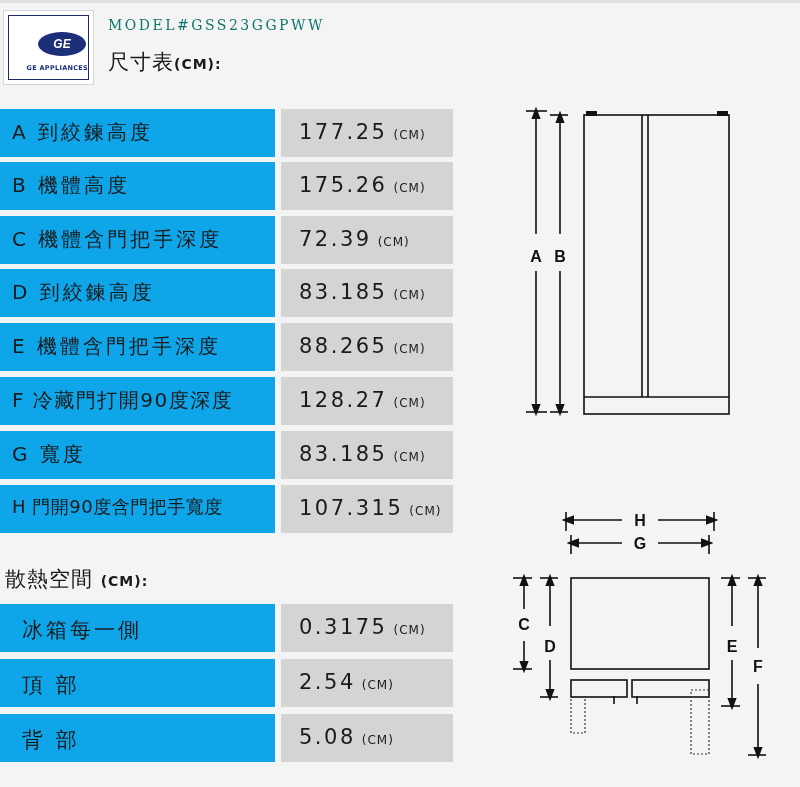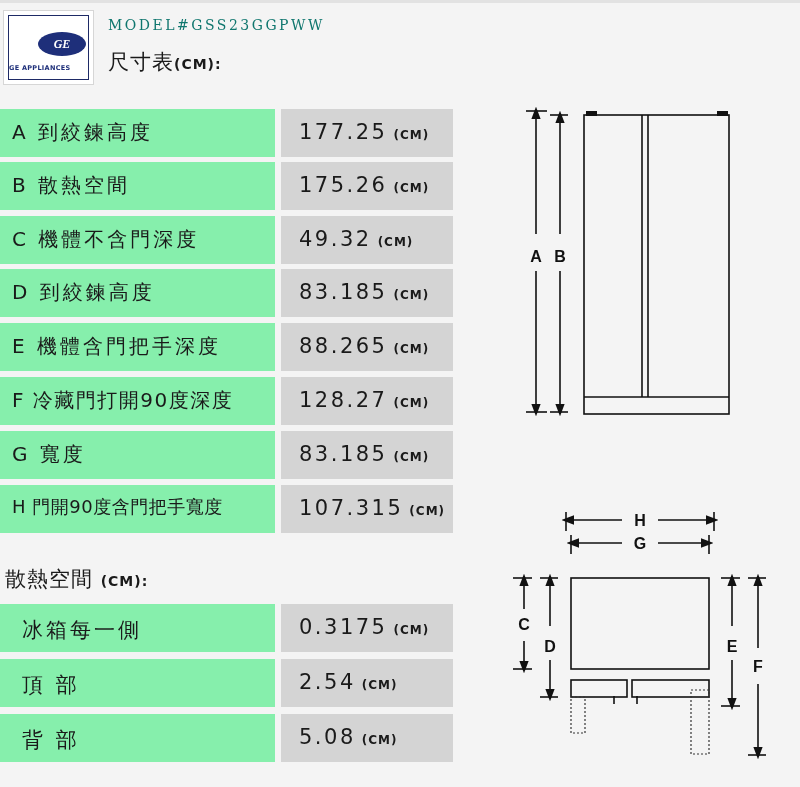--- a/index.html
+++ b/index.html
@@ -2,32 +2,32 @@
 <html><head>
 <meta charset="utf-8">
 <style>
   html, body { margin:0; padding:0; }
   body { width:800px; height:787px; background:#f4f4f4; position:relative; overflow:hidden;
          font-family:"DejaVu Sans", sans-serif; color:#1a1a1a; }
   .topline { position:absolute; left:0; top:0; width:800px; height:3px; background:#e2e2e2; }
   .logo-box { position:absolute; left:3px; top:10px; width:91px; height:75px; background:#fff; border:1px solid #d6d6d6; box-sizing:border-box; }
   .logo-inner { position:absolute; left:4px; top:4px; right:4px; bottom:4px; border:1.5px solid #1e2a66; box-sizing:border-box; }
   .logo-circle { position:absolute; left:29px; top:16px; width:48px; height:24px; border-radius:50%; background:#1e2f7a; color:#fff;
-                 font-family:Liberation Serif, serif; font-style:italic; font-size:12px; line-height:24px; text-align:center; font-weight:bold; }
-  .logo-text { position:absolute; left:0; right:0; top:48px; text-align:left; font-size:6.5px; font-weight:bold; color:#1e2f7a; letter-spacing:0.3px; }
+                 font-family:Liberation Sans, sans-serif; font-style:italic; font-size:12px; line-height:24px; text-align:center; font-weight:bold; }
+  .logo-text { position:absolute; left:0; right:0; top:48px; text-align:right; font-size:6.5px; font-weight:bold; color:#1e2f7a; letter-spacing:0.3px; }
   .model { position:absolute; left:108px; top:17px; font-family:"DejaVu Serif", serif; font-size:14px; letter-spacing:2.5px; color:#0f766e; }
   .subtitle { position:absolute; left:108px; top:48px; font-size:21px; letter-spacing:1px; }
   .subtitle .unit, .section-title .unit { font-size:14px; font-weight:bold; letter-spacing:1px;text-align:right; }
   .row { position:absolute; left:0; height:48px; }
-  .cell-label { position:absolute; left:0; top:0; width:275px; height:48px; background:#86efac; }
+  .cell-label { position:absolute; left:0; top:0; width:275px; height:48px; background:#0ea5e9; }
   .cell-value { position:absolute; left:281px; top:0; width:172px; height:48px; background:#d4d4d4; }
   .lbl { position:absolute; left:12px; top:10px; font-size:20px; letter-spacing:3px; white-space:nowrap; }
   .lbl2 { position:absolute; left:22px; top:12px; font-size:21px; letter-spacing:3px; white-space:nowrap; }
   .val { position:absolute; left:18px; top:11px; font-size:21px; letter-spacing:2.5px; white-space:nowrap; }
-  .val .unit { font-size:12px; font-weight:bold; letter-spacing:1px; margin-left:6px; }
+  .val .unit { font-size:12px; font-weight:normal; letter-spacing:1px; margin-left:6px; }
   .section-title { position:absolute; left:5px; top:565px; font-size:21px; letter-spacing:1px; }
   svg { position:absolute; left:0; top:0; }
 </style>
 </head>
 <body>
 
 <div class="topline"></div>
 
 <div class="logo-box">
   <div class="logo-inner">
@@ -42,32 +42,32 @@
 <div class="row" style="top:109px">
   <div class="cell-label">
       <span class="lbl">A 到絞鍊高度</span>
     </div>
   <div class="cell-value">
       <span class="val"><span>177.25</span><span class="unit">(CM)</span></span>
     </div>
 </div>
 <div class="row" style="top:162px">
   <div class="cell-label">
-      <span class="lbl">B 散熱空間</span>
+      <span class="lbl">B 機體高度</span>
     </div>
   <div class="cell-value">
       <span class="val"><span>175.26</span><span class="unit">(CM)</span></span>
     </div>
 </div>
 <div class="row" style="top:216px">
   <div class="cell-label">
-      <span class="lbl">C 機體不含門深度</span>
-    </div>
-  <div class="cell-value">
-      <span class="val"><span>49.32</span><span class="unit">(CM)</span></span>
+      <span class="lbl">C 機體含門把手深度</span>
+    </div>
+  <div class="cell-value">
+      <span class="val"><span>72.39</span><span class="unit">(CM)</span></span>
     </div>
 </div>
 <div class="row" style="top:269px">
   <div class="cell-label">
       <span class="lbl">D 到絞鍊高度</span>
     </div>
   <div class="cell-value">
       <span class="val"><span>83.185</span><span class="unit">(CM)</span></span>
     </div>
 </div>

